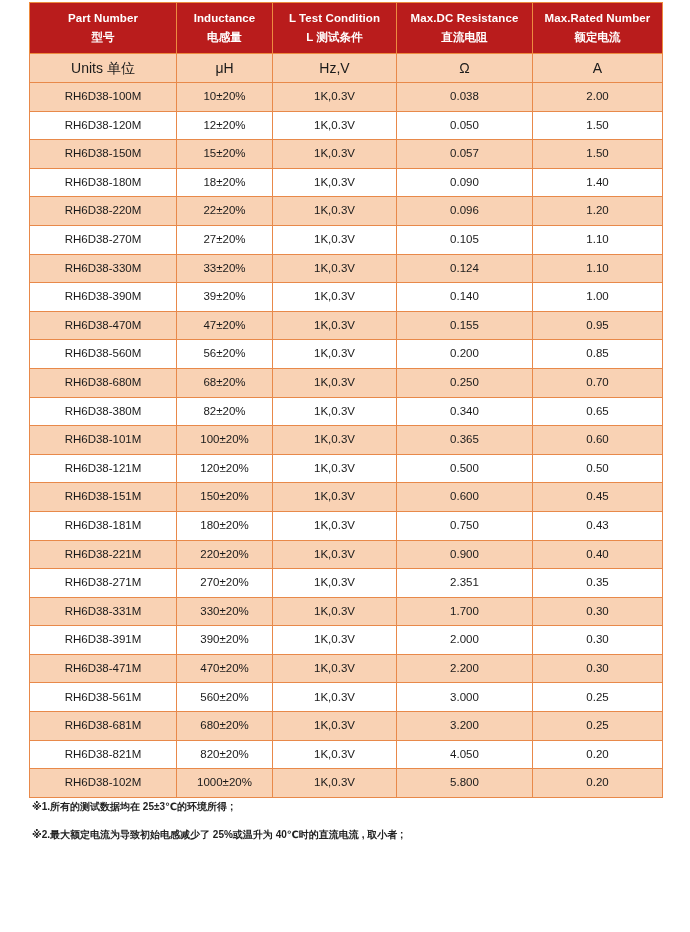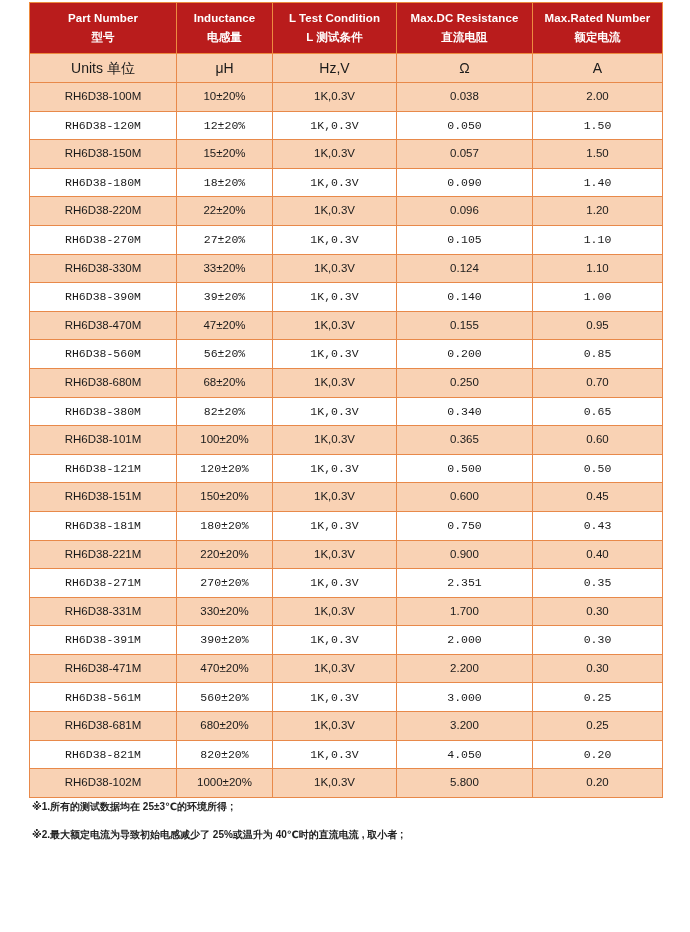--- a/index.html
+++ b/index.html
@@ -55,21 +55,21 @@
   thead th.hcell .ln-en { display: block; padding-bottom: 3px; }
   thead th.hcell .ln-cn { display: block; text-align: center; }
 
   tr.units td {
     background: #F9D2B4;
     height: 28px;
     font-size: 14px;
     color: #1a1a1a;
   }
   tbody tr.row-odd td  { background: #F9D2B4; }
-  tbody tr.row-even td { background: #ffffff; font-family: Liberation Mono, monospace; }
+  tbody tr.row-even td { background: #ffffff; }
   tbody td {
     height: 27.6px;
     font-size: 11.5px;
     color: #1a1a1a;
   }
 
   .notes {
     position: absolute;
     left: 32px;
     top: 800px;

